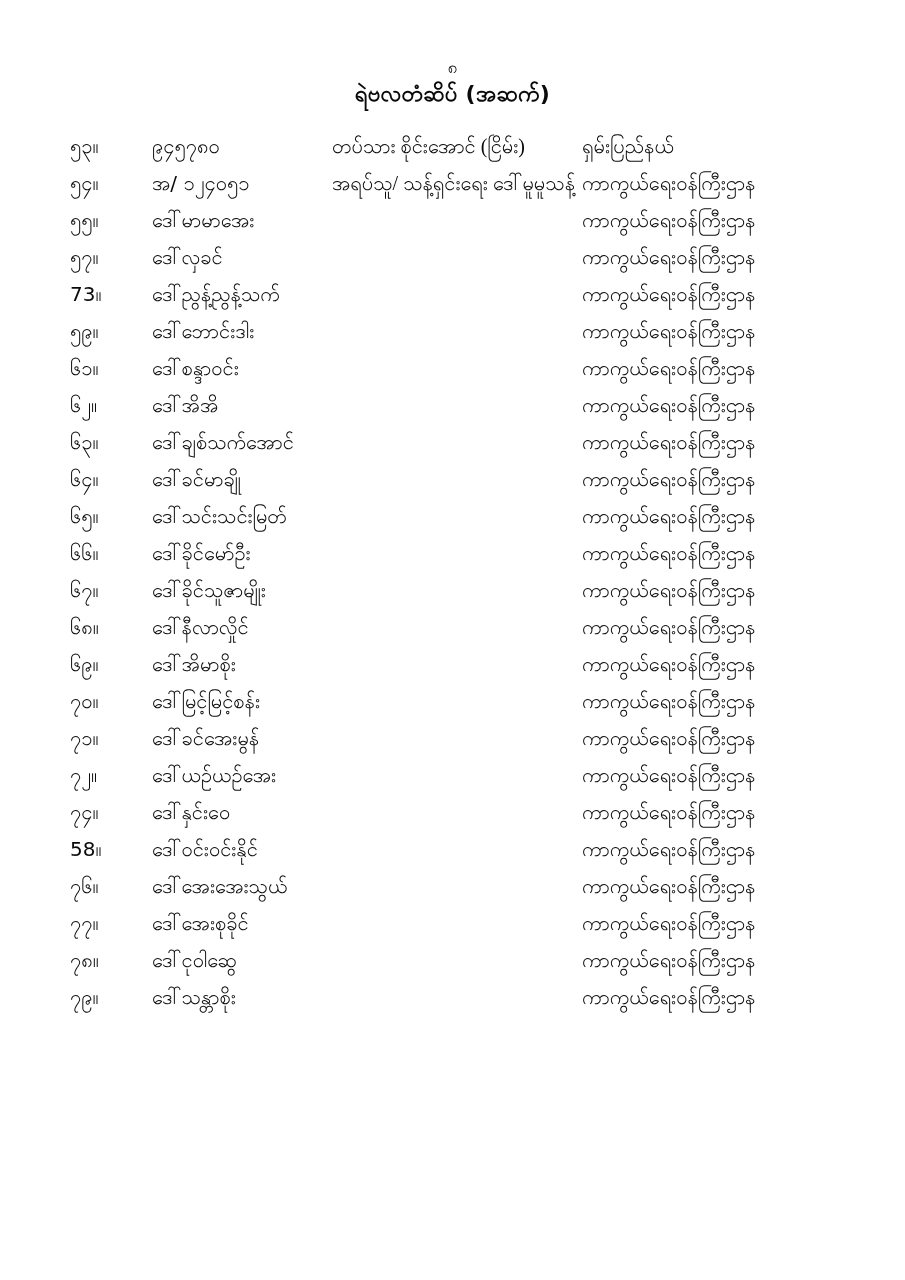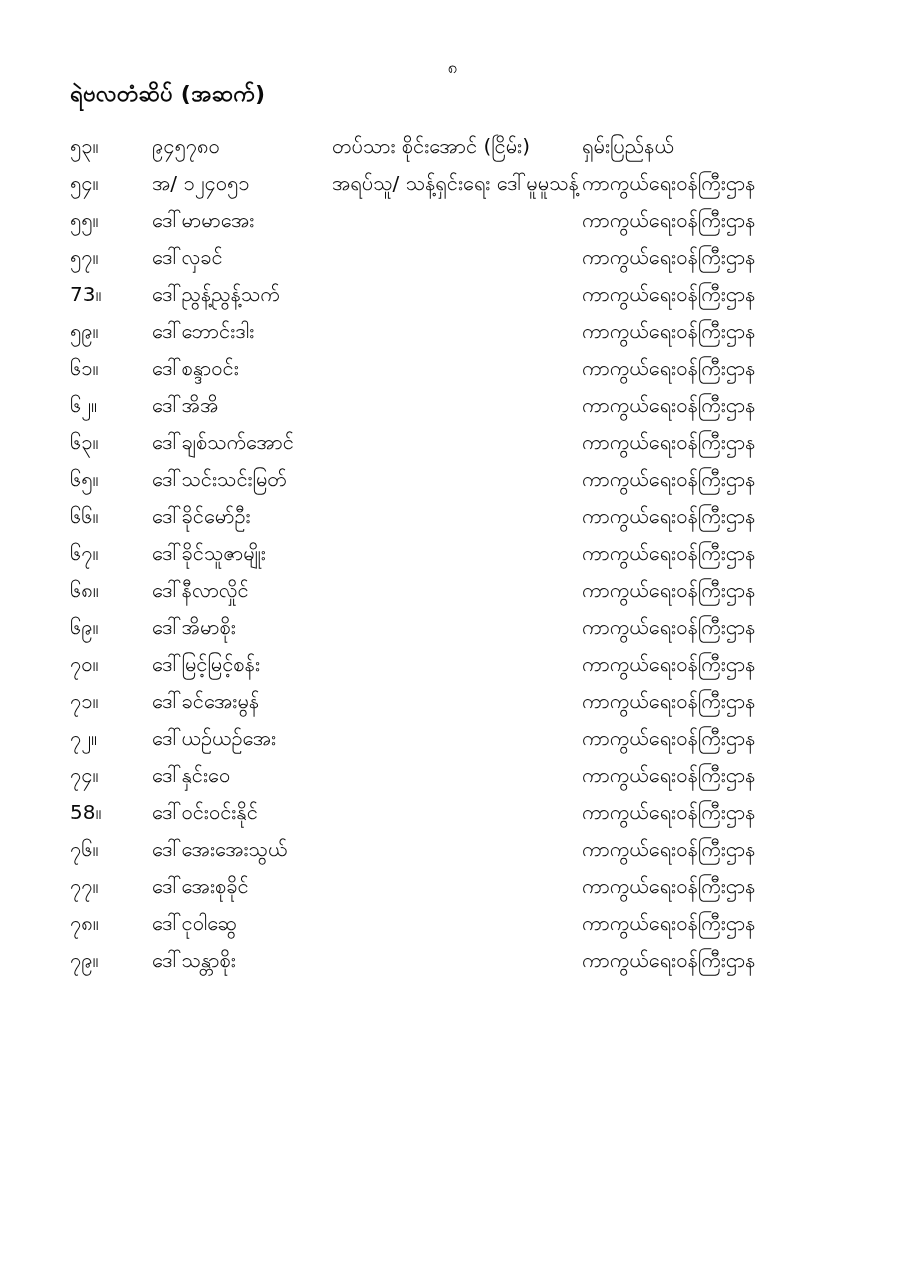--- a/index.html
+++ b/index.html
@@ -23,20 +23,21 @@
     position: relative;
   }
   .page-number {
     text-align: center;
     font-size: 17px;
     line-height: 1.1;
     margin-top: 8px;
     margin-bottom: 2px;
   }
   .doc-title {
+    text-align: center;
     font-size: 22px;
     font-weight: bold;
     letter-spacing: 0.3px;
     margin-bottom: 16px;
   }
   table.listing {
     width: 100%;
     border-collapse: collapse;
     table-layout: fixed;
   }
@@ -50,20 +51,21 @@
   td.col-no {
     width: 82px;
     padding-left: 36px;
     box-sizing: border-box;
   }
   td.col-id {
     width: 180px;
   }
   td.col-desc {
     width: 250px;
+    font-family: Liberation Serif, serif;
   }
   td.col-dept {
     width: 255px;
     padding-left: 4px;
     margin-top: 27px;
   }
   
   .page, table.listing td {
     -webkit-font-smoothing: antialiased;
   }
@@ -124,20 +126,26 @@
           <td class="col-desc"></td>
           <td class="col-dept">ကာကွယ်ရေးဝန်ကြီးဌာန</td>
         </tr>
         <tr>
           <td class="col-no">၆၃။</td>
           <td class="col-id">ဒေါ်ချစ်သက်အောင်</td>
           <td class="col-desc"></td>
           <td class="col-dept">ကာကွယ်ရေးဝန်ကြီးဌာန</td>
         </tr>
         <tr>
+          <td class="col-no">၆၄။</td>
+          <td class="col-id">ဒေါ်ခင်မာချို</td>
+          <td class="col-desc"></td>
+          <td class="col-dept">ကာကွယ်ရေးဝန်ကြီးဌာန</td>
+        </tr>
+        <tr>
           <td class="col-no">၆၅။</td>
           <td class="col-id">ဒေါ်သင်းသင်းမြတ်</td>
           <td class="col-desc"></td>
           <td class="col-dept">ကာကွယ်ရေးဝန်ကြီးဌာန</td>
         </tr>
         <tr>
           <td class="col-no">၆၆။</td>
           <td class="col-id">ဒေါ်ခိုင်မော်ဦး</td>
           <td class="col-desc"></td>
           <td class="col-dept">ကာကွယ်ရေးဝန်ကြီးဌာန</td>

